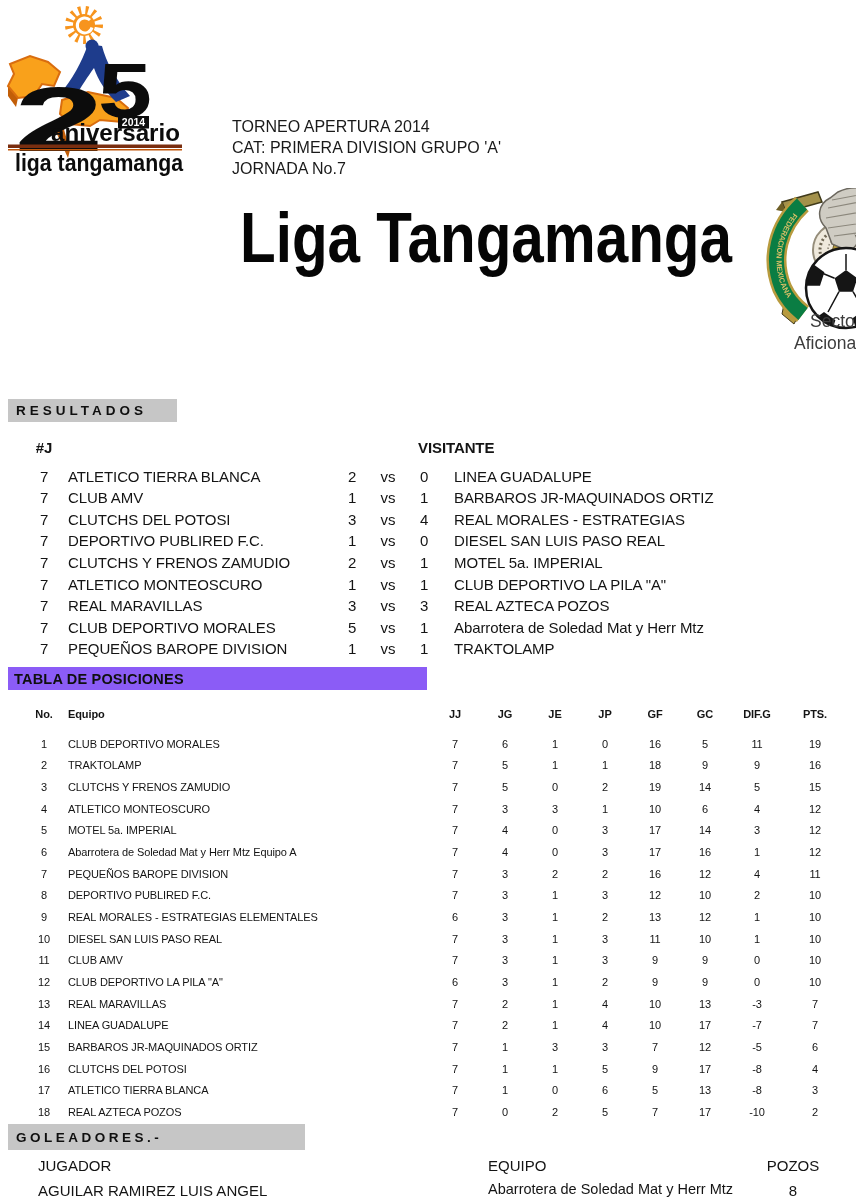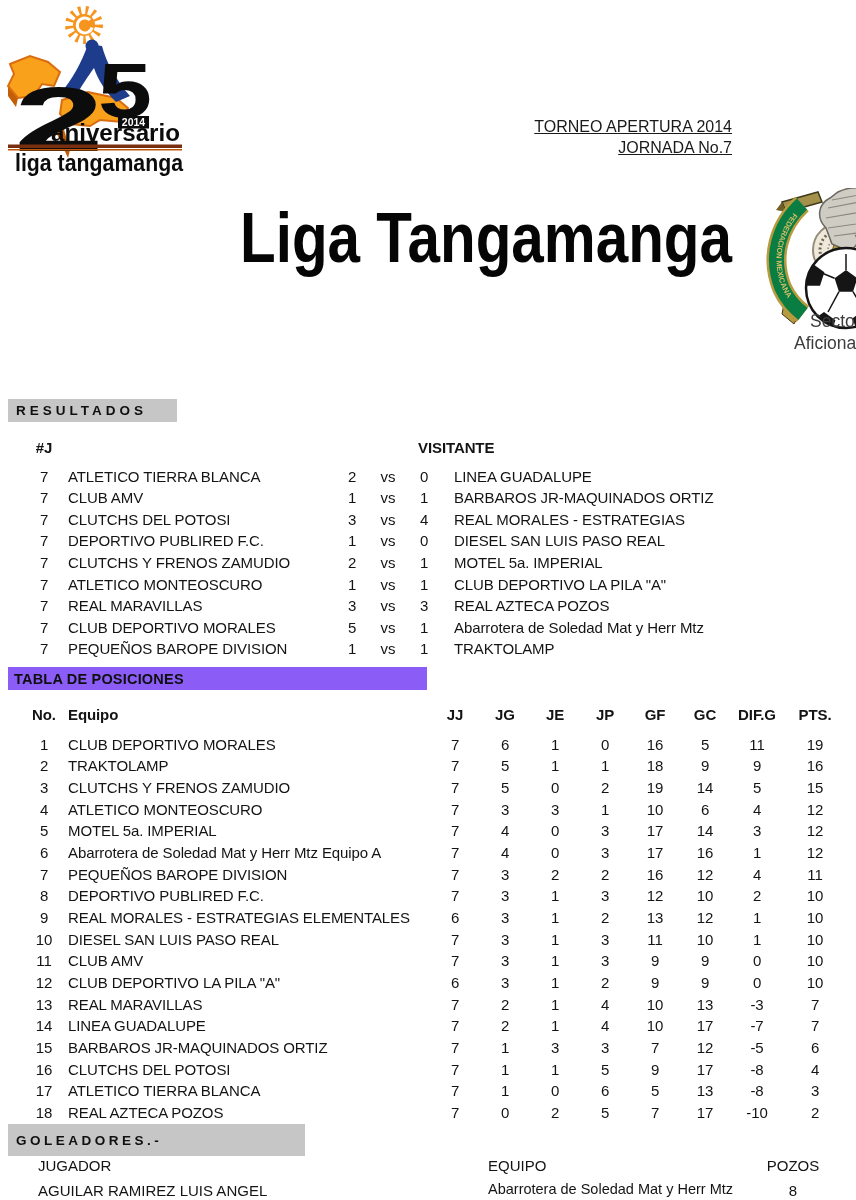--- a/index.html
+++ b/index.html
@@ -1,48 +1,48 @@
 <!DOCTYPE html>
 <html><head>
 <meta charset="utf-8">
 <style>
   html,body{margin:0;padding:0;background:#ffffff;}
   .page{position:relative;width:856px;height:1200px;overflow:hidden;background:#ffffff;
         font-family:"Liberation Sans",sans-serif;color:#141414;}
   .abs{position:absolute;}
 
   
-  .hdr-block{left:232px;top:116px;width:500px;text-align:right;font-size:16px;line-height:21px;color:#1a1a1a;text-decoration:underline;}
+  .hdr-block{left:232px;top:116px;width:500px;text-align:left;font-size:16px;line-height:21px;color:#1a1a1a;}
 
   
   .big-title{left:236px;top:198px;}
 
   
   .crest-caption{left:794px;top:310px;font-size:17.5px;line-height:22px;color:#3d3d3d;white-space:nowrap;}
   .crest-caption .l1{display:block;margin-left:16px;}
 
   
   .bar{position:absolute;background:#c6c6c6;color:#0f0f0f;font-weight:bold;display:flex;align-items:center;text-align:center;}
   #bar-res{left:8px;top:399px;width:161px;height:23px;font-size:13.5px;letter-spacing:4px;padding-left:8px;}
   #bar-tabla{left:8px;top:667px;width:413px;height:23px;font-size:14.5px;padding-left:6px;background:#8b5cf6;letter-spacing:0.2px;}
-  #bar-gol{left:8px;top:1124px;width:289px;height:32px;font-size:13.5px;letter-spacing:3.5px;padding-left:8px;}
+  #bar-gol{left:8px;top:1124px;width:289px;height:26px;font-size:13.5px;letter-spacing:3.5px;padding-left:8px;}
 
   
   .res-wrap{left:0;top:437px;width:856px;}
   .grid-res{display:grid;grid-template-columns:36px 272px 36px 36px 36px auto;padding-left:26px;
             line-height:21.6px;font-size:15px;letter-spacing:-0.1px;}
   .res-head{font-weight:bold;margin-bottom:7px;}
   .cell-c{text-align:center;}
   .cell-local{padding-left:6px;white-space:nowrap;}
   .cell-vis{padding-left:12px;white-space:nowrap;}
 
   
   .pos-wrap{left:0;top:704px;width:856px;}
   .grid-pos{display:grid;grid-template-columns:36px 368px 50px 50px 50px 50px 50px 50px 54px 62px;
-            padding-left:26px;line-height:21.65px;font-size:15px;letter-spacing:-0.1px;}
+            padding-left:26px;line-height:21.65px;font-size:11px;letter-spacing:-0.1px;}
   .pos-head{font-weight:bold;margin-bottom:8px;}
   .cell-team{padding-left:6px;white-space:nowrap;}
 
   
   .gol-wrap{left:0;top:1156px;width:856px;}
   .grid-gol{display:grid;grid-template-columns:450px 250px 110px;padding-left:38px;font-size:15px;line-height:20px;}
   .gol-head{font-weight:normal;margin-bottom:5px;}
   .cell-equipo{font-size:14.5px;line-height:19.5px;margin-top:-1px;white-space:nowrap;}
   .cell-equipo .el2{display:block;}
 </style>
@@ -84,20 +84,21 @@
     <g>
       <rect x="4" y="140.5" width="174" height="3.5" fill="#7A2E10"></rect>
       <rect x="4" y="145" width="174" height="1.5" fill="#C2570A"></rect>
     </g>
 
     <text x="11" y="167" font-size="24" font-weight="bold" fill="#0c0c0c" textLength="168" lengthAdjust="spacingAndGlyphs">liga tangamanga</text>
   </svg>
 
   <div class="abs hdr-block">
     <div>TORNEO APERTURA 2014</div>
+    <div>CAT: PRIMERA DIVISION GRUPO 'A'</div>
     <div>JORNADA No.7</div>
   </div>
 
   <svg class="abs big-title" width="520" height="84" viewBox="0 0 520 84">
     <text x="4" y="64" font-size="70" font-weight="bold" fill="#050505" textLength="492" lengthAdjust="spacingAndGlyphs">Liga Tangamanga</text>
   </svg>
 
   <svg class="abs" style="left:766px;top:188px" width="150" height="150" viewBox="0 0 150 150">
     <defs>
         <clipPath id="ballclip">

